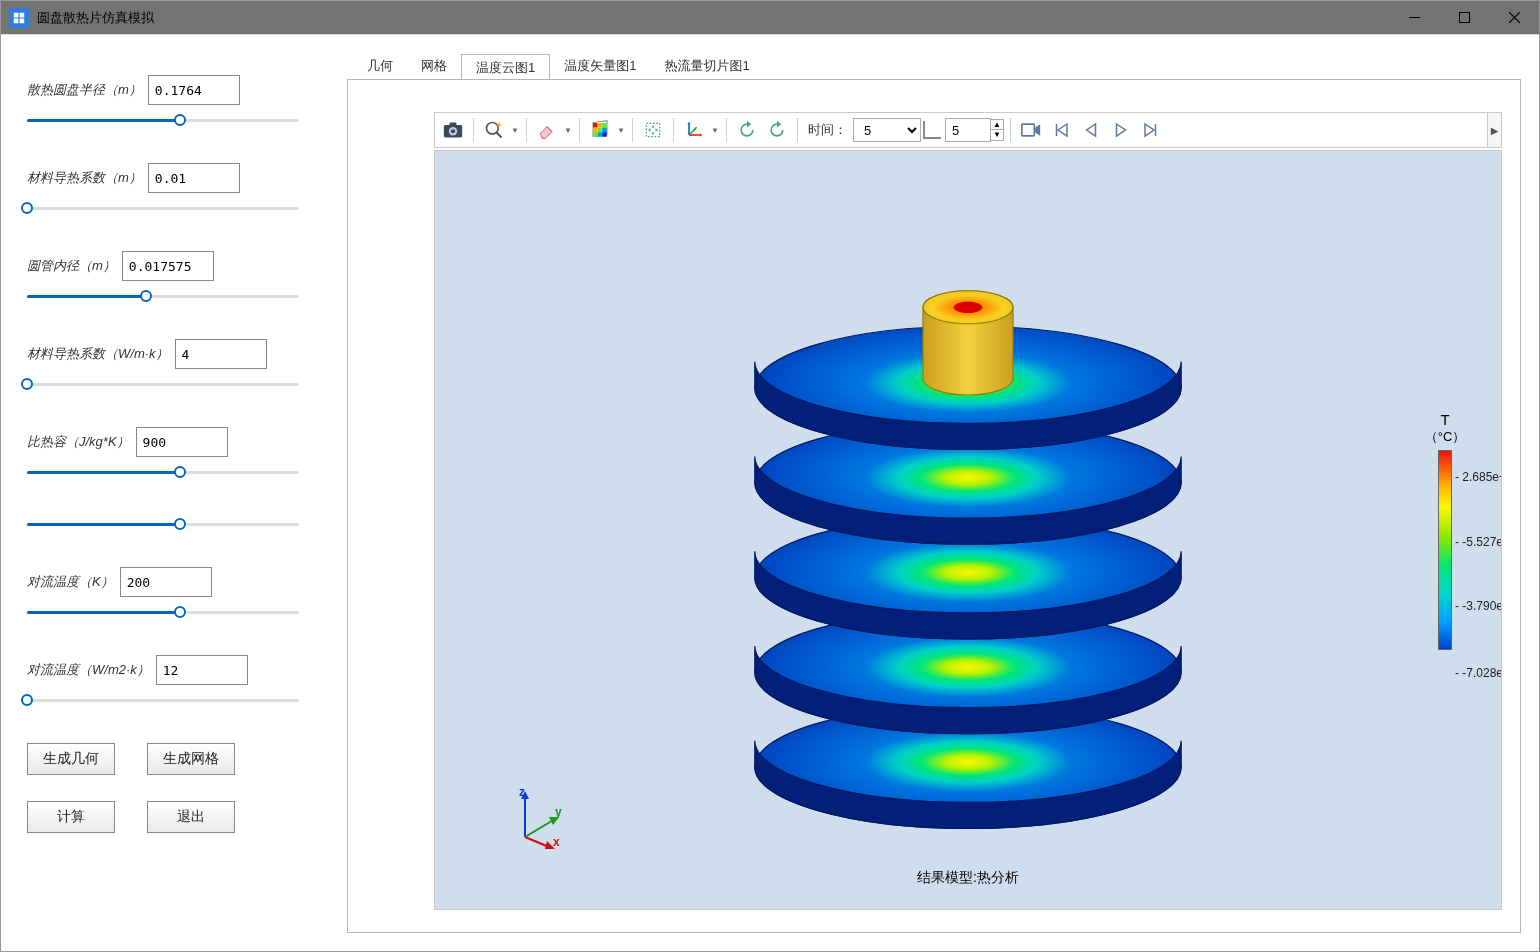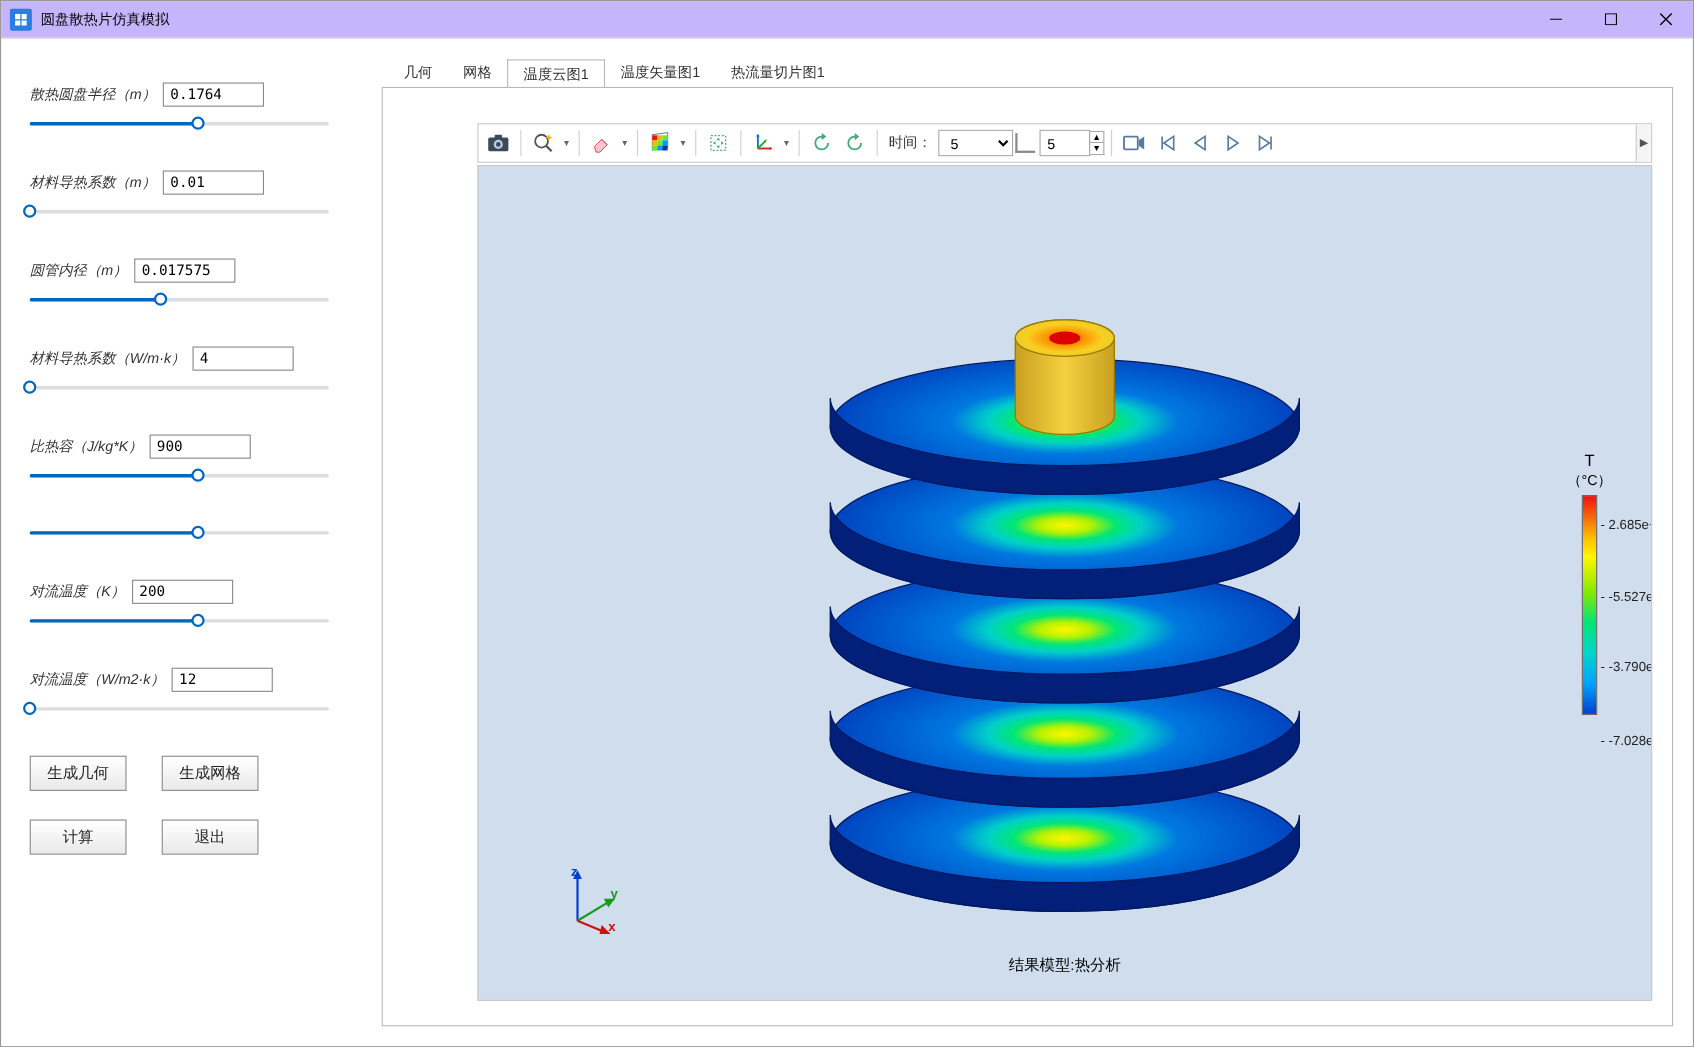--- a/index.html
+++ b/index.html
@@ -1,30 +1,30 @@
 <!DOCTYPE html>
 <html><head>
 <meta charset="utf-8">
 <style>
   * { box-sizing: border-box; font-family: "Microsoft YaHei", "SimSun", Arial, sans-serif; }
   html,body { margin:0; padding:0; height:100%; background:#fff; }
   .window { width:1540px; height:952px; border:1px solid #999; display:flex; flex-direction:column; background:#fff; }
-  .titlebar { height:34px; background:#c4b5fd; border-bottom:1px solid #ddd; display:flex; align-items:center; padding:0 0 0 8px; }
+  .titlebar { height:34px; background:#737373; border-bottom:1px solid #ddd; display:flex; align-items:center; padding:0 0 0 8px; }
   .title-icon { width:20px; height:20px; background:#2a7de1; display:flex; align-items:center; justify-content:center; margin-right:8px; border-radius:2px;}
   .title-icon svg { width:14px; height:14px; }
   .title-text { font-size:13px; color:#000; }
   .win-controls { margin-left:auto; display:flex; height:100%; }
   .win-btn { width:50px; display:flex; align-items:center; justify-content:center; color:#000; }
   .win-btn svg { width:11px; height:11px; }
   .client { flex:1; padding:18px; display:flex; gap:28px; }
   .sidebar { width:300px; padding:22px 8px 0 8px; }
   .field { margin-bottom:34px; }
   .field-row { display:flex; align-items:center; gap:6px; font-size:13px; color:#333; }
   .field-label { white-space:nowrap;font-style:italic; }
-  .field-input { flex: 0 0 92px; width:92px; height:22px; border:1px solid #888; padding:2px 6px; font-size:13px; font-family:monospace,Courier; }
+  .field-input { flex: 0 0 92px; width:92px; height:22px; border:1px solid #888; padding:14px 6px; font-size:13px; font-family:monospace,Courier; }
   .slider-wrap { position:relative; height:18px; margin-top:6px; }
   .slider-track { position:absolute; left:0; right:12px; top:8px; height:3px; background:#ddd; border-radius:2px; }
   .slider-fill { position:absolute; left:0; top:8px; height:3px; background:#0067c0; border-radius:2px; }
   .slider-thumb { position:absolute; top:3px; width:12px; height:12px; background:#fff; border:2px solid #0067c0; border-radius:50%; transform:translateX(-6px); }
   .btn-row { display:flex; gap:32px; margin-top:14px; }
   .btn { width:88px; height:32px; border:1px solid #888; background:linear-gradient(#fff,#e9e9e9); font-size:14px; color:#222; cursor:pointer; }
 
   .main { flex:1; display:flex; flex-direction:column; }
   .tabs { display:flex; height:26px; font-size:13px; color:#333; padding-left:6px; }
   .tab { padding:4px 14px 0 14px; cursor:pointer; }

